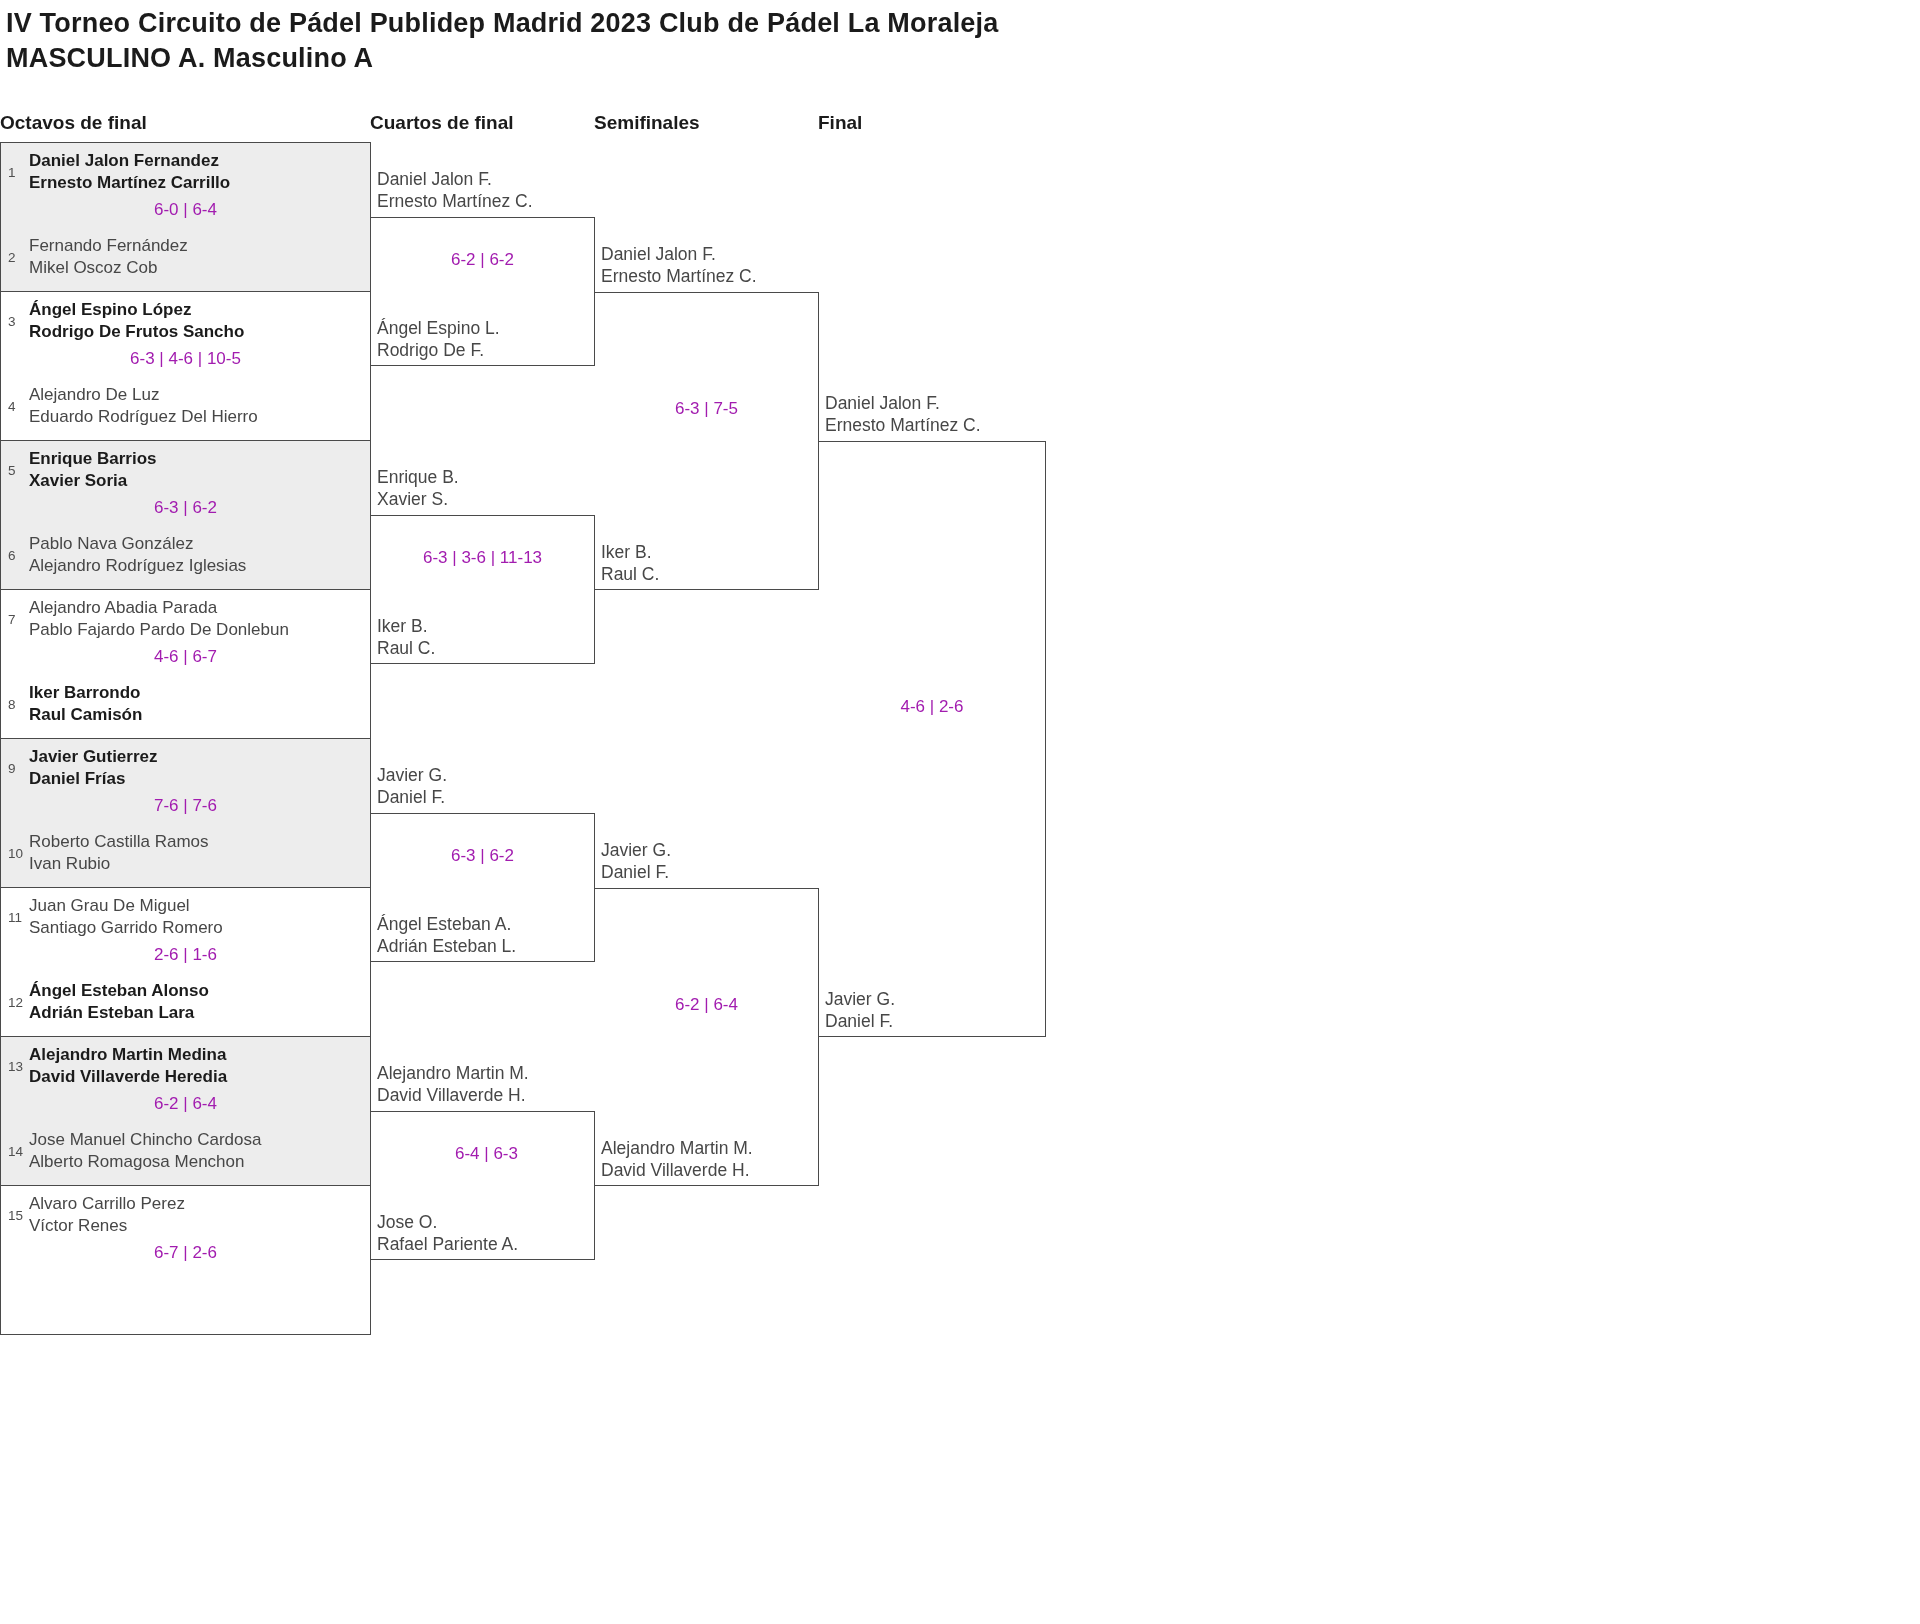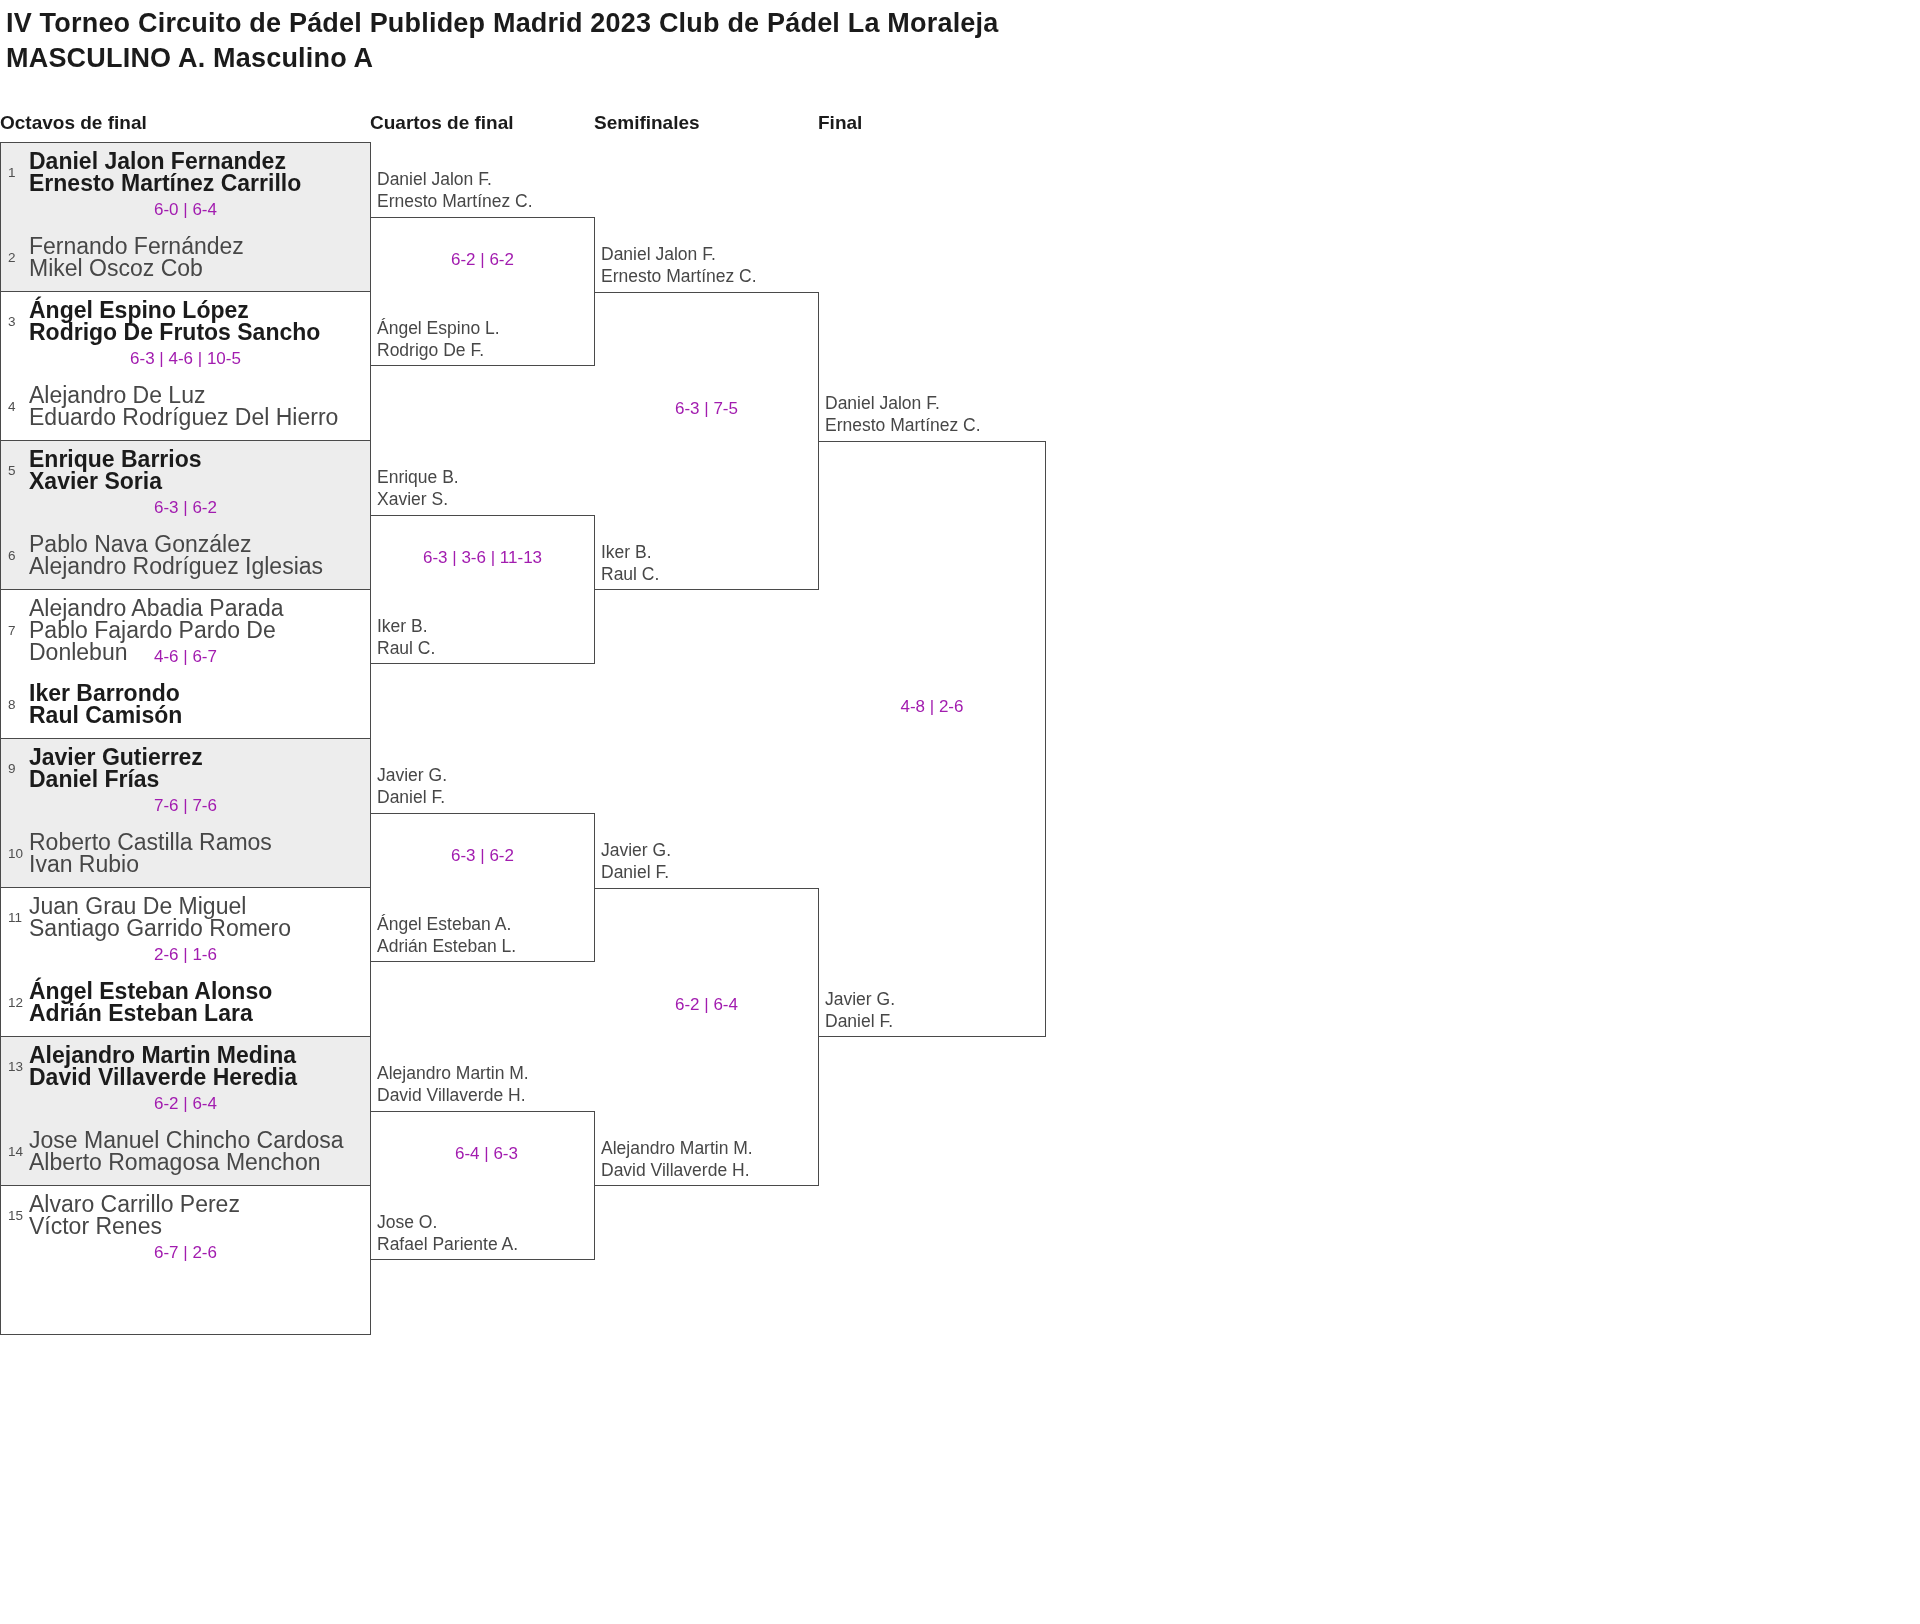--- a/index.html
+++ b/index.html
@@ -10,21 +10,21 @@
 
   .col-header{position:absolute;top:110px;height:26px;font-size:19px;line-height:26px;font-weight:600;color:#1b1b1b;text-align:left;}
 
   .r1-cell{position:absolute;left:0;width:371px;height:150px;border:1px solid #4a4a4a;box-sizing:border-box;background:#ffffff;}
   .r1-cell.shaded{background:#ededed;}
 
   .team{position:absolute;left:7px;right:6px;display:flex;align-items:center;}
   .team.top{top:7px;}
   .team.bottom{bottom:12px;}
   .seed{flex:0 0 21px;width:21px;font-size:13.5px;color:#4f4f4f;}
-  .names{font-size:23px;line-height:22px;color:#474747;font-weight:400;}
+  .names{font-size:17px;line-height:22px;color:#474747;font-weight:400;}
 
   .winner{font-weight:700;color:#1b1b1b;}
 
   .score{font-size:17px;color:#a21caf;text-align:center;}
   .r1-score{position:absolute;left:0;right:0;top:56px;height:22px;line-height:22px;}
   .abs-score{position:absolute;height:22px;line-height:22px;}
 
   .match-cell{position:absolute;border:1px solid #4a4a4a;border-left:none;box-sizing:border-box;background:transparent;}
 
   .adv-label{position:absolute;font-size:17.5px;line-height:22px;color:#474747;font-weight:400;white-space:nowrap;}
@@ -248,19 +248,19 @@
   <div class="score abs-score" style="top:994px;left:594px;width:225px">6-2 | 6-4</div>
   <div class="adv-label" style="top:1137px;left:601px">
     <div>Alejandro Martin M.</div>
     <div>David Villaverde H.</div>
   </div>
 
   <div class="adv-label" style="top:392px;left:825px">
     <div>Daniel Jalon F.</div>
     <div>Ernesto Martínez C.</div>
   </div>
-  <div class="score abs-score" style="top:696px;left:818px;width:228px">4-8 | 2-6</div>
+  <div class="score abs-score" style="top:696px;left:818px;width:228px">4-6 | 2-6</div>
   <div class="adv-label winner" style="top:988px;left:825px">
     <div>Javier G.</div>
     <div>Daniel F.</div>
   </div>
 
 </div>
 
 </body></html>

